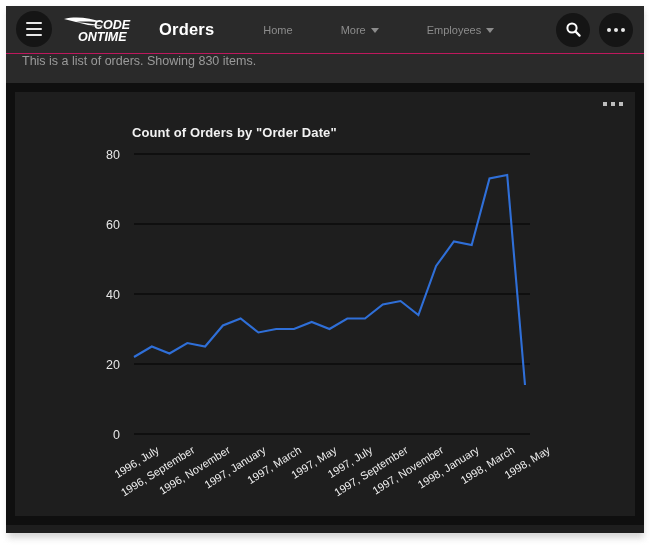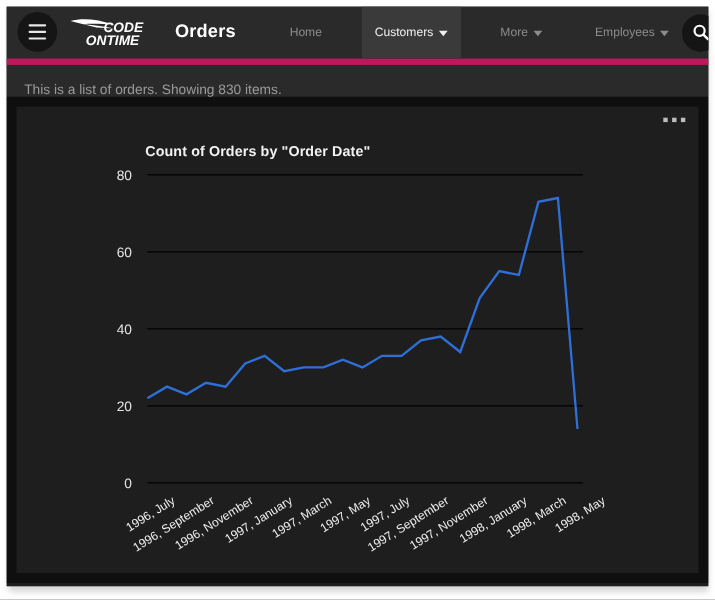--- a/index.html
+++ b/index.html
@@ -85,22 +85,22 @@
     display:flex;align-items:center;justify-content:center;
     cursor:pointer;
   }
   .dots{display:flex;gap:3px;}
   .dots i{display:block;width:4px;height:4px;border-radius:50%;background:#e8e8e8;}
 
   
   #desc-bar{
     height:29px;
     background:#2a2a2a;
-    border-top:6px solid #be185d;
-    display:flex;align-items:flex-end;
+    border-top:1px solid #be185d;
+    display:flex;align-items:flex-start;
     padding-left:16px;
     color:#9a9a9a;font-size:12.5px;
   }
 
   
   #content{
     background:#0f0f0f;
     padding:9px 9px 9px 9px;
     height:442px;
     box-sizing:border-box;
@@ -153,24 +153,20 @@
         </svg>
       </div>
 
       <div id="nav-items">
         <div class="nav-title">Orders</div>
 
         <div class="nav-item">
           <span>Home</span>
         </div>
 
-        <div class="nav-item active">
-          <span>Customers</span>
-          <span class="caret"></span>
-        </div>
 
         <div class="nav-item">
           <span>More</span>
           <span class="caret"></span>
         </div>
 
         <div class="nav-item">
           <span>Employees</span>
           <span class="caret"></span>
         </div>

